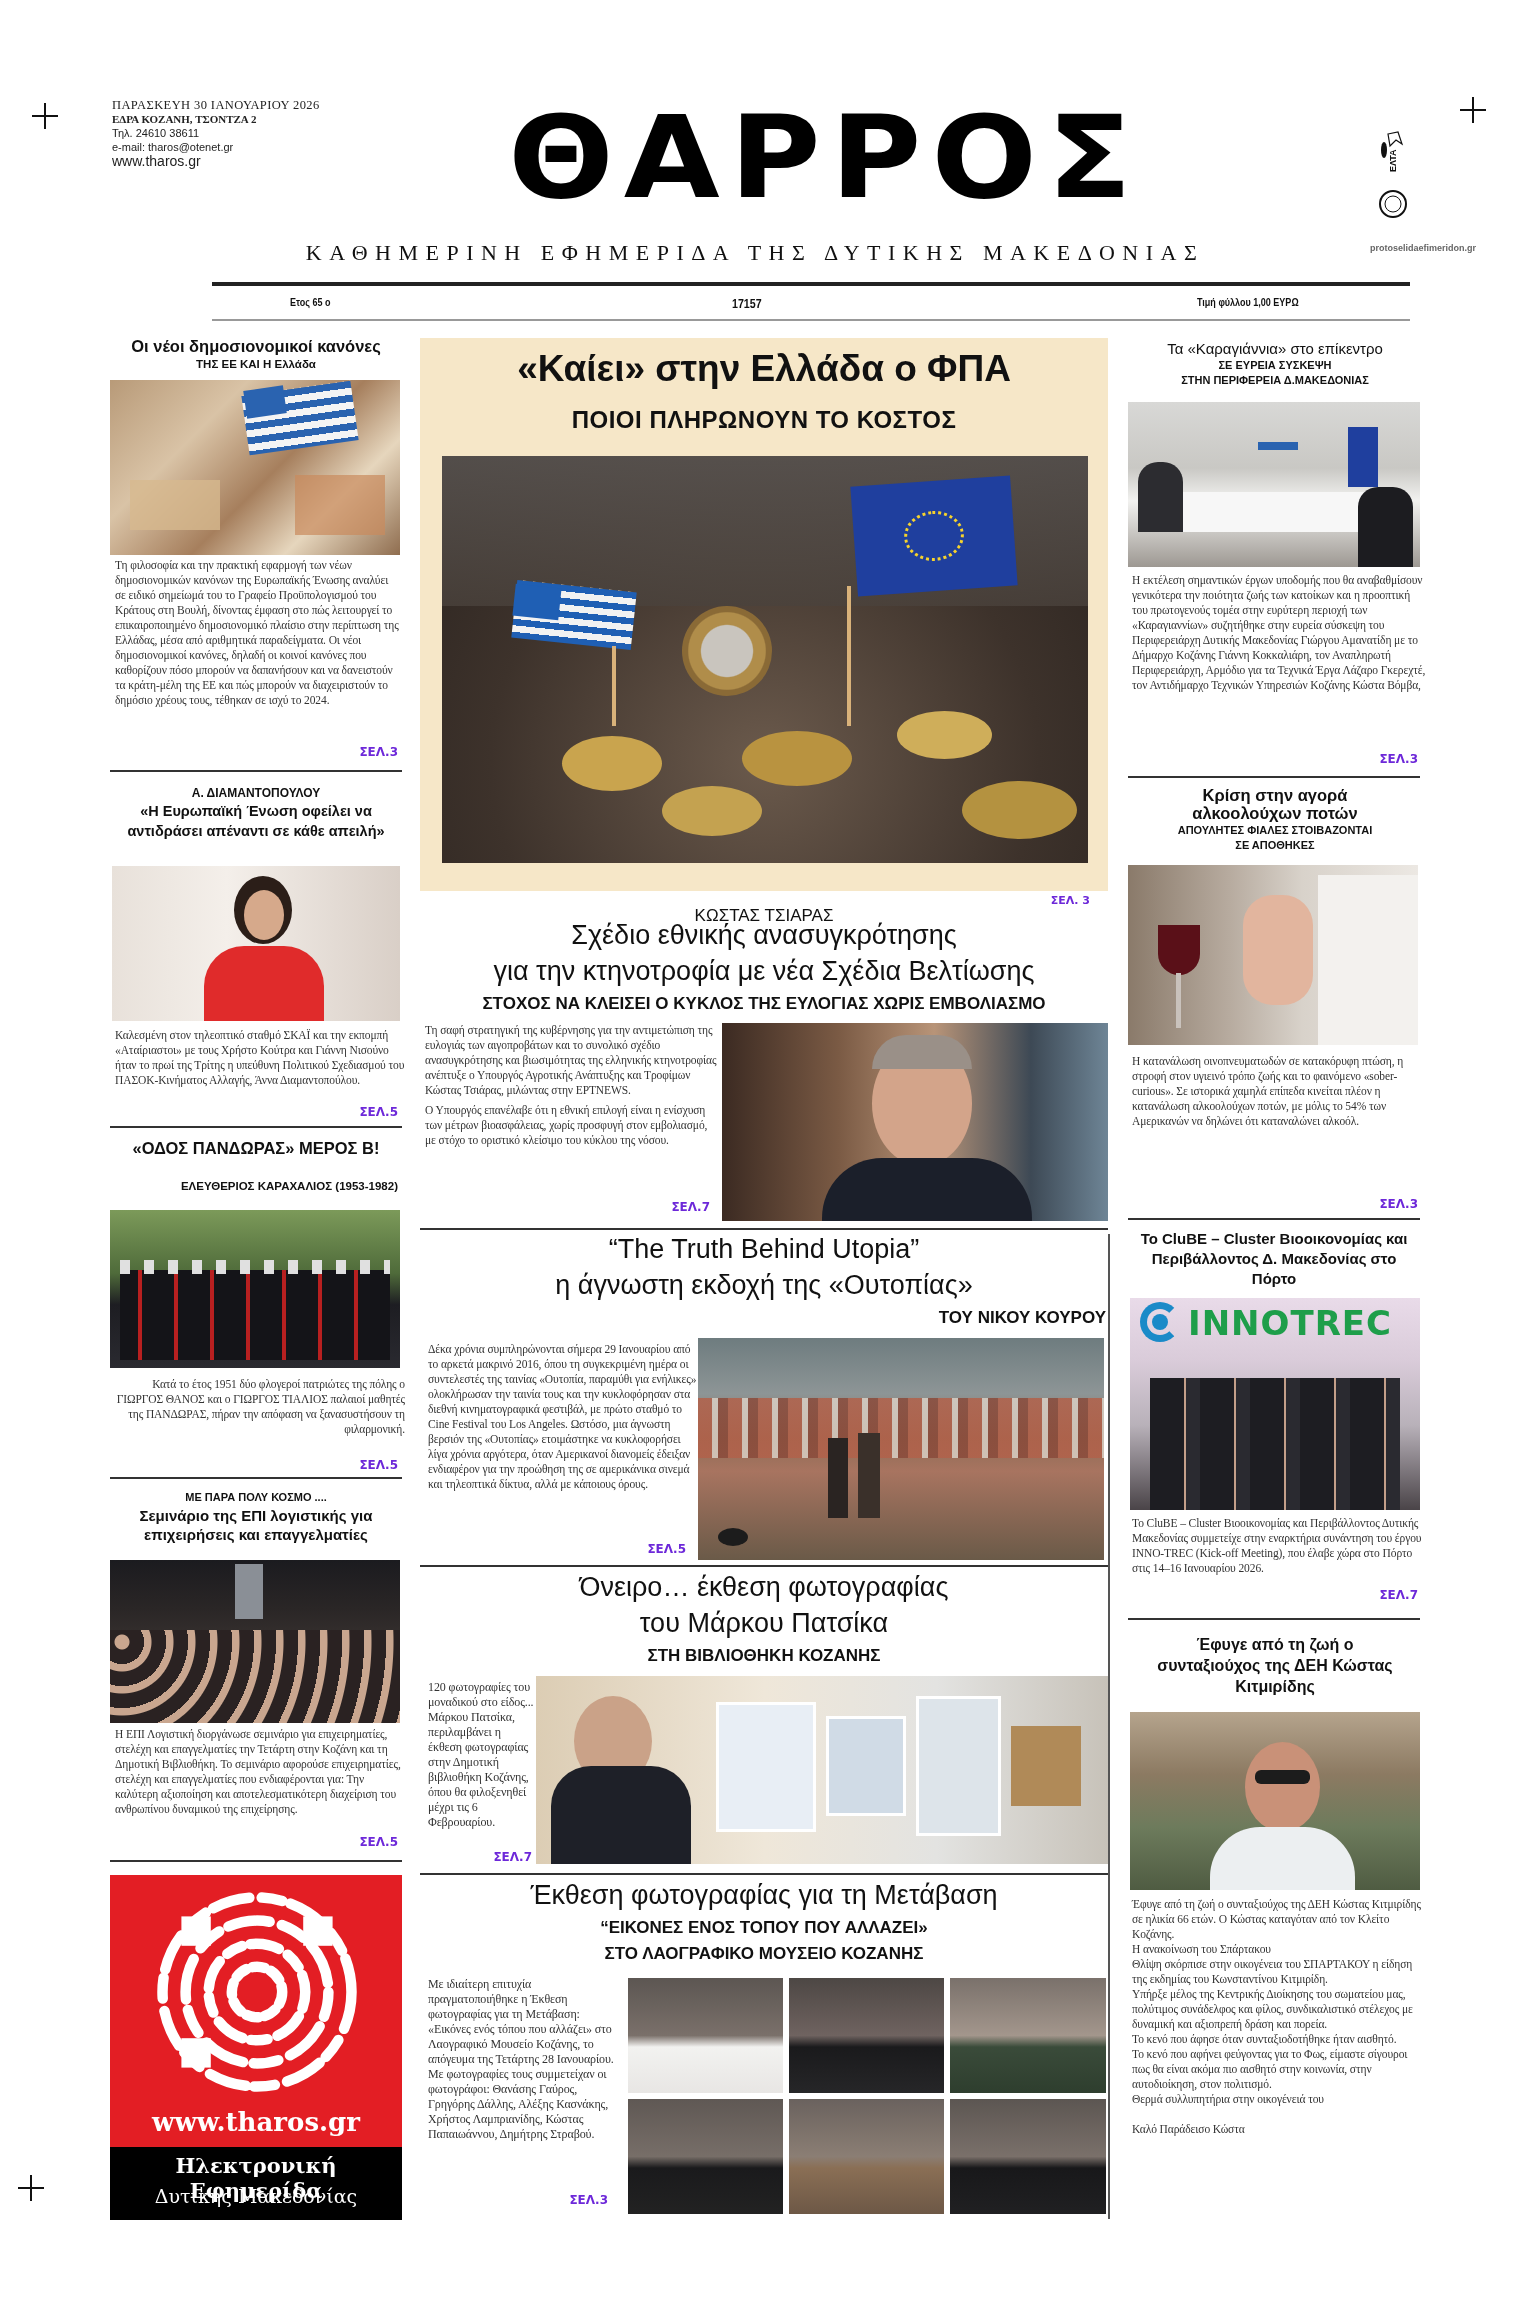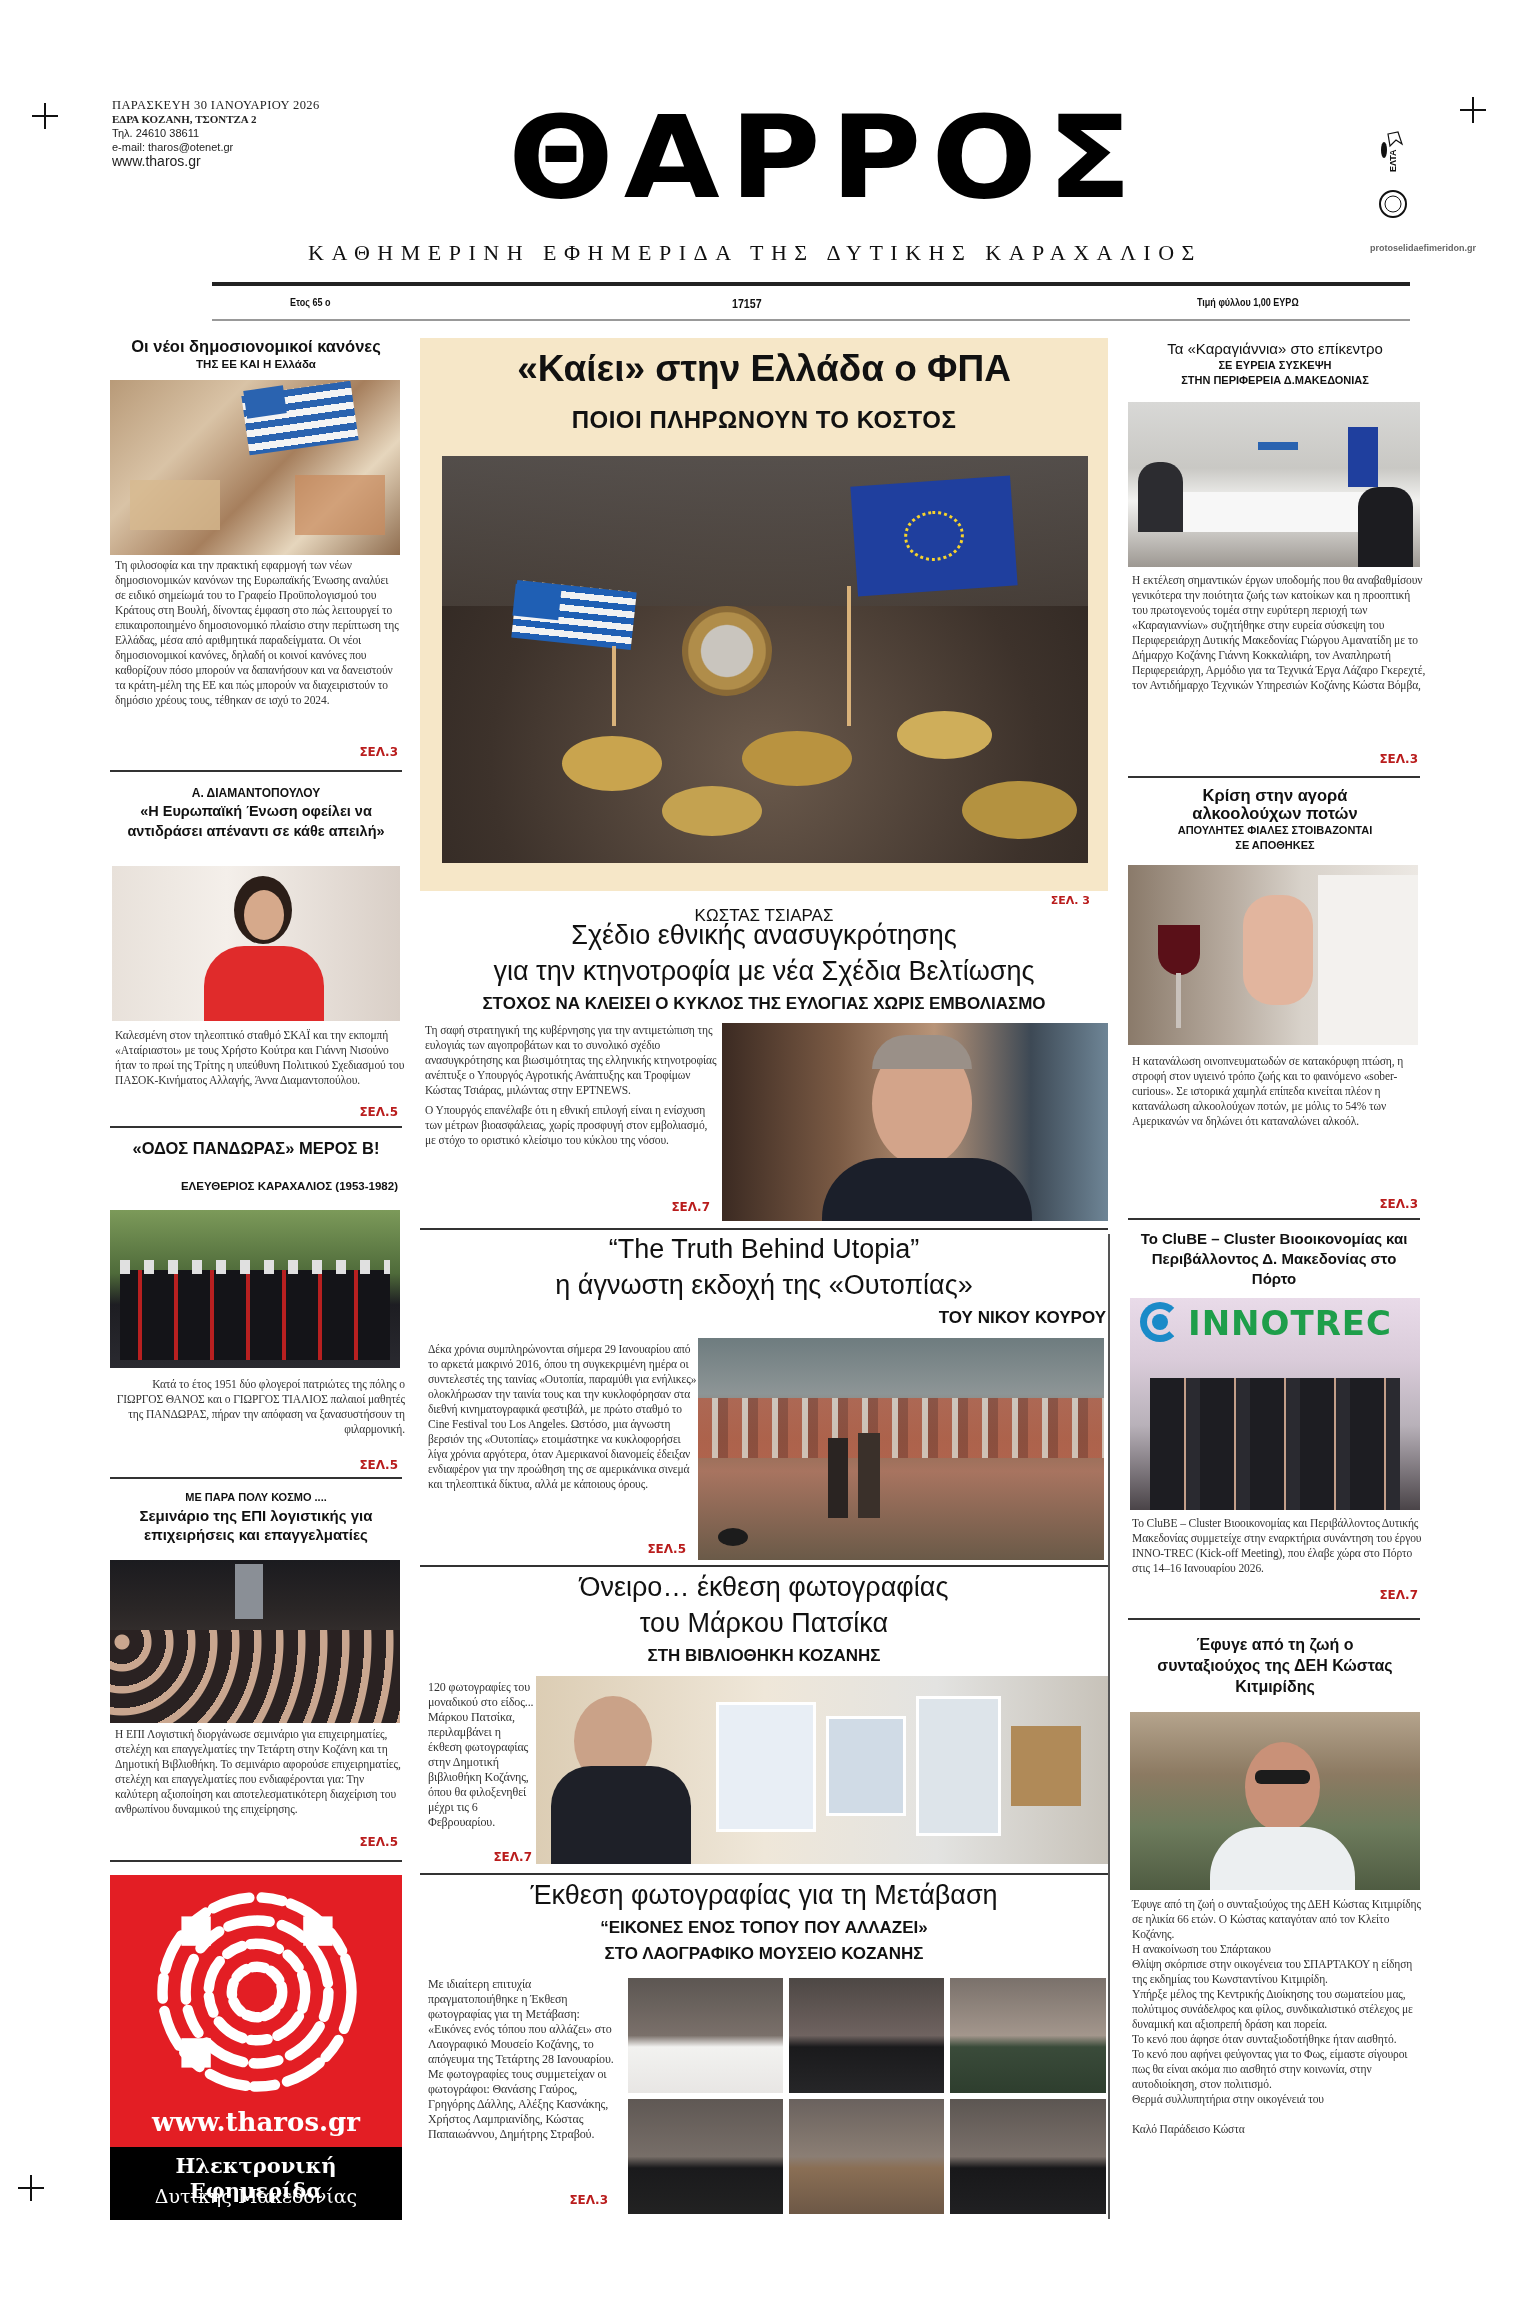--- a/index.html
+++ b/index.html
@@ -20,21 +20,21 @@
   .rule-thin { left: 212px; top: 319px; width: 1198px; height: 1.5px; background: #999; }
   .meta-row { left: 212px; top: 292px; width: 1198px; height: 24px; font-size: 11px; font-weight: bold; font-family: "Liberation Sans", sans-serif; }
   .meta-row span { position: absolute; top: 4px; transform: scaleX(0.82); transform-origin: left; }
 
   .elta { left: 1376px; top: 130px; width: 34px; height: 90px; }
   .protos { left: 1370px; top: 243px; font-size: 9px; font-weight: bold; color: #666; }
   .side-strip { left: 46px; top: 460px; width: 6px; height: 120px; writing-mode: vertical-rl; font-size: 5px; color: #cc9; }
 
   .col-title { text-align: center; font-weight: bold; color: #111; }
   .body-text { font-size: 11.5px; line-height: 15px; color: #333; letter-spacing: -0.1px; font-family: Liberation Serif, serif; }
-  .sel { font-family: "DejaVu Sans", sans-serif; font-weight: bold; font-size: 12px; text-align: right; color: #b91c1c; }
+  .sel { font-family: "DejaVu Sans", sans-serif; font-weight: bold; font-size: 12px; text-align: right; color: #6d28d9; }
   .hr { height: 2px; background: #333; }
 
   .photo { position: absolute; overflow: hidden; }
   .sky { position: absolute; }
 
   .qr-box { left: 110px; top: 1875px; width: 292px; height: 345px; background: #e31e24; }
   .qr-box .qr { position: absolute; left: 38px; top: 12px; width: 218px; height: 210px; }
   .qr-box .url { position: absolute; left: 0; top: 232px; width: 292px; text-align: center; color: #fff; font-family: "DejaVu Serif", serif; font-weight: bold; font-size: 26px; }
   .qr-box .bar { position: absolute; left: 0; top: 272px; width: 292px; height: 73px; background: #000; }
   .qr-box .ed1 { position: absolute; left: 0; top: 278px; width: 292px; text-align: center; color: #fff; font-family: "DejaVu Serif", serif; font-weight: bold; font-size: 21px; }
@@ -52,21 +52,21 @@
 
 <div class="abs hdr-info">
   <div class="date">ΠΑΡΑΣΚΕΥΗ  30  ΙΑΝΟΥΑΡΙΟΥ 2026</div>
   <div class="addr">ΕΔΡΑ ΚΟΖΑΝΗ, ΤΣΟΝΤΖΑ 2</div>
   <div>Τηλ. 24610 38611</div>
   <div>e-mail: tharos@otenet.gr</div>
   <div class="web">www.tharos.gr</div>
 </div>
 
 <div class="abs masthead">ΘΑΡΡΟΣ</div>
-<div class="abs tagline">ΚΑΘΗΜΕΡΙΝΗ ΕΦΗΜΕΡΙΔΑ ΤΗΣ ΔΥΤΙΚΗΣ ΚΑΡΑΧΑΛΙΟΣ</div>
+<div class="abs tagline">ΚΑΘΗΜΕΡΙΝΗ ΕΦΗΜΕΡΙΔΑ ΤΗΣ ΔΥΤΙΚΗΣ ΜΑΚΕΔΟΝΙΑΣ</div>
 
 <svg class="abs elta" viewBox="0 0 34 90">
   <path d="M12 4 L22 2 L26 14 L20 10 L14 16 Z" fill="none" stroke="#111" stroke-width="1.2"></path>
   <ellipse cx="8" cy="20" rx="3" ry="8" fill="#111"></ellipse>
   <text x="20" y="42" font-size="9" font-family="Liberation Sans, sans-serif" font-weight="bold" transform="rotate(-90 20 42)" fill="#111">ΕΛΤΑ</text>
   <circle cx="17" cy="74" r="13" fill="none" stroke="#111" stroke-width="2"></circle>
   <circle cx="17" cy="74" r="8" fill="none" stroke="#111" stroke-width="1"></circle>
 </svg>
 <div class="abs protos">protoselidaefimeridon.gr</div>
 

